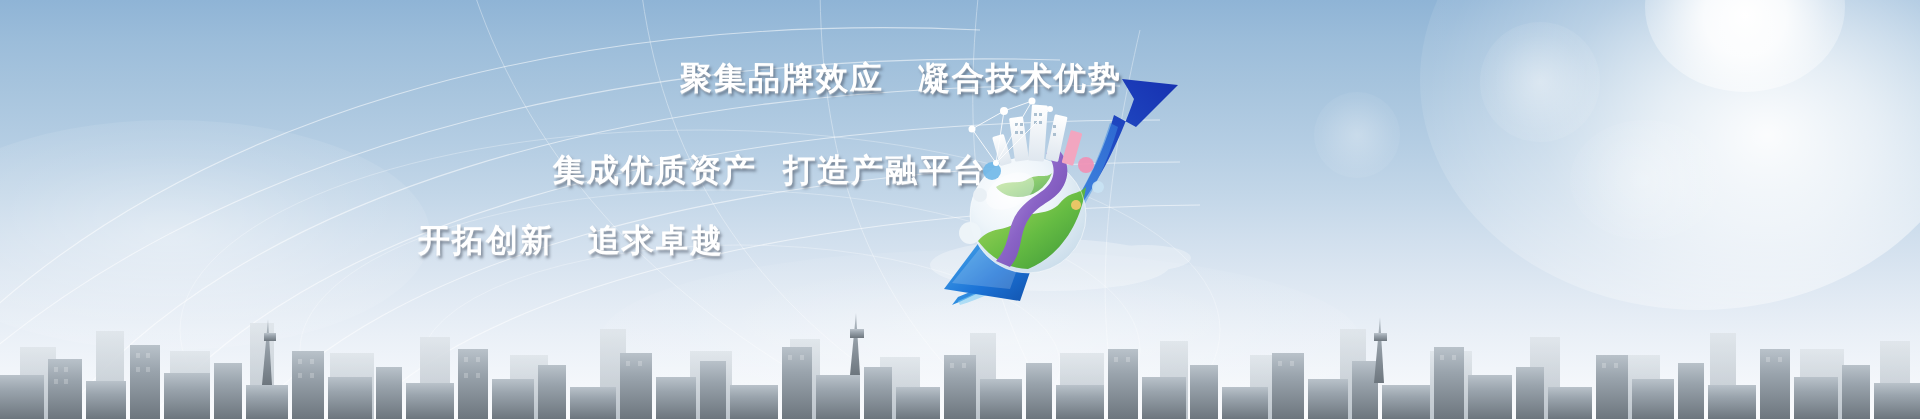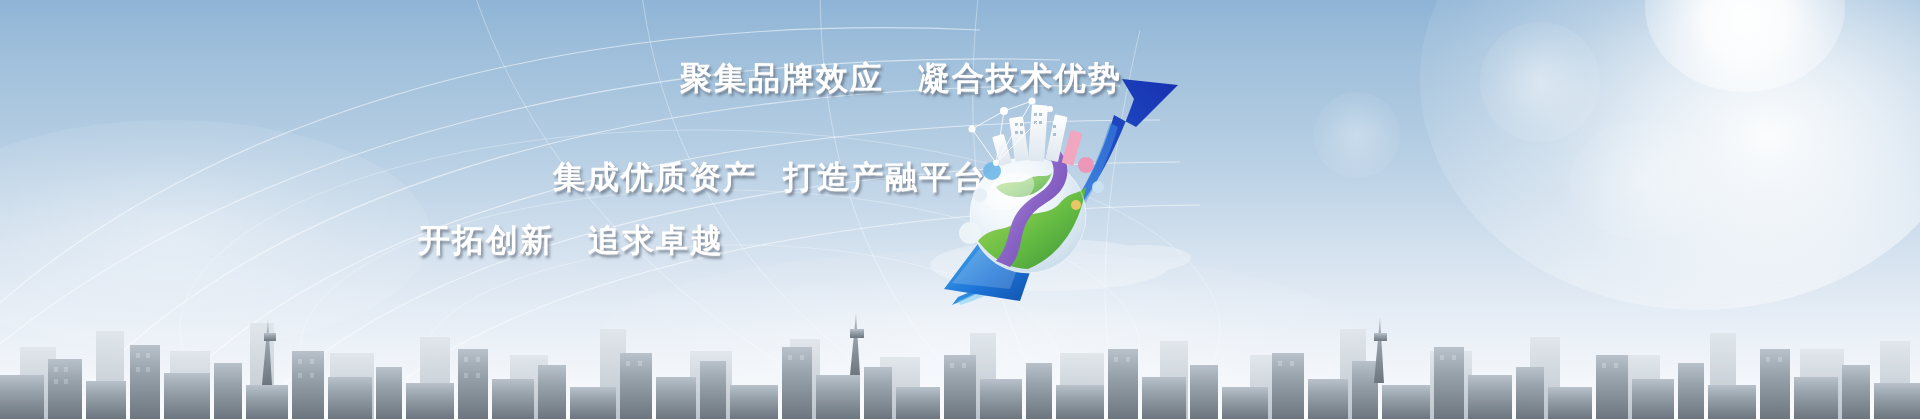--- a/index.html
+++ b/index.html
@@ -61,21 +61,21 @@
   .slogan {
     position:absolute;
     color:#ffffff;
     font-weight:bold;
     font-size:32px;
     letter-spacing:2px;
     white-space:pre;
     text-shadow:2px 3px 3px rgba(60,70,85,.55), 0 1px 0 rgba(255,255,255,.6);
   }
   #slogan-1 { left:680px; top:57px; }
-  #slogan-2 { left:553px; top:156px; }
+  #slogan-2 { left:553px; top:149px; }
   #slogan-3 { left:418px; top:219px; }
 
   
   #artwork { position:absolute; left:900px; top:75px; width:320px; height:235px; }
 
   
   #skyline { position:absolute; left:0; bottom:0; width:1920px; height:130px; }
 </style>
 </head>
 <body>

